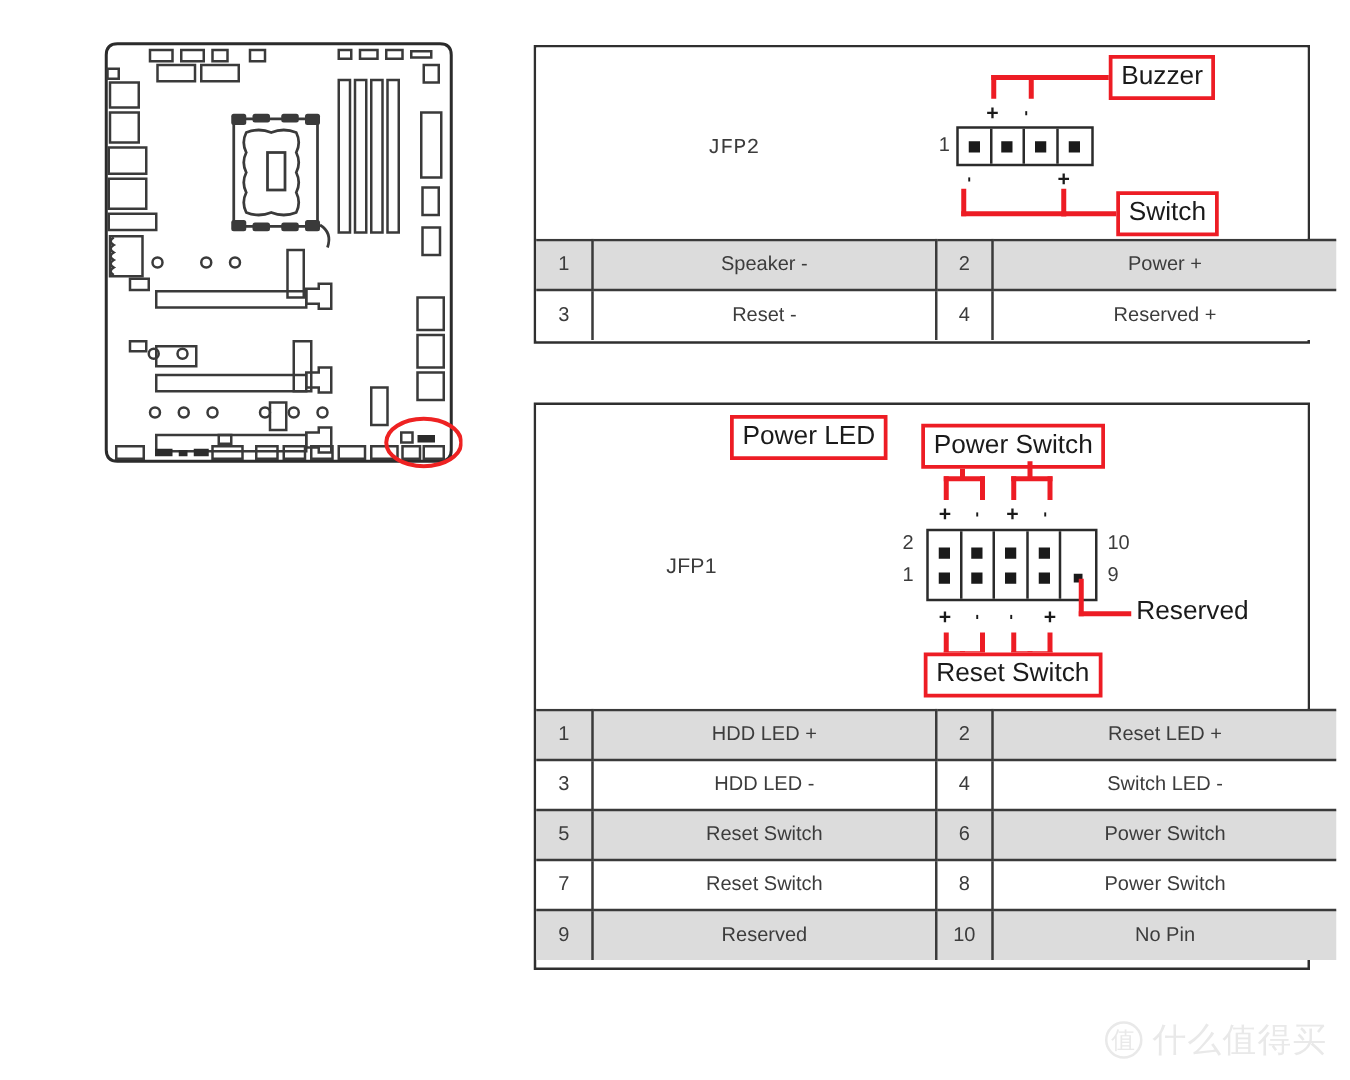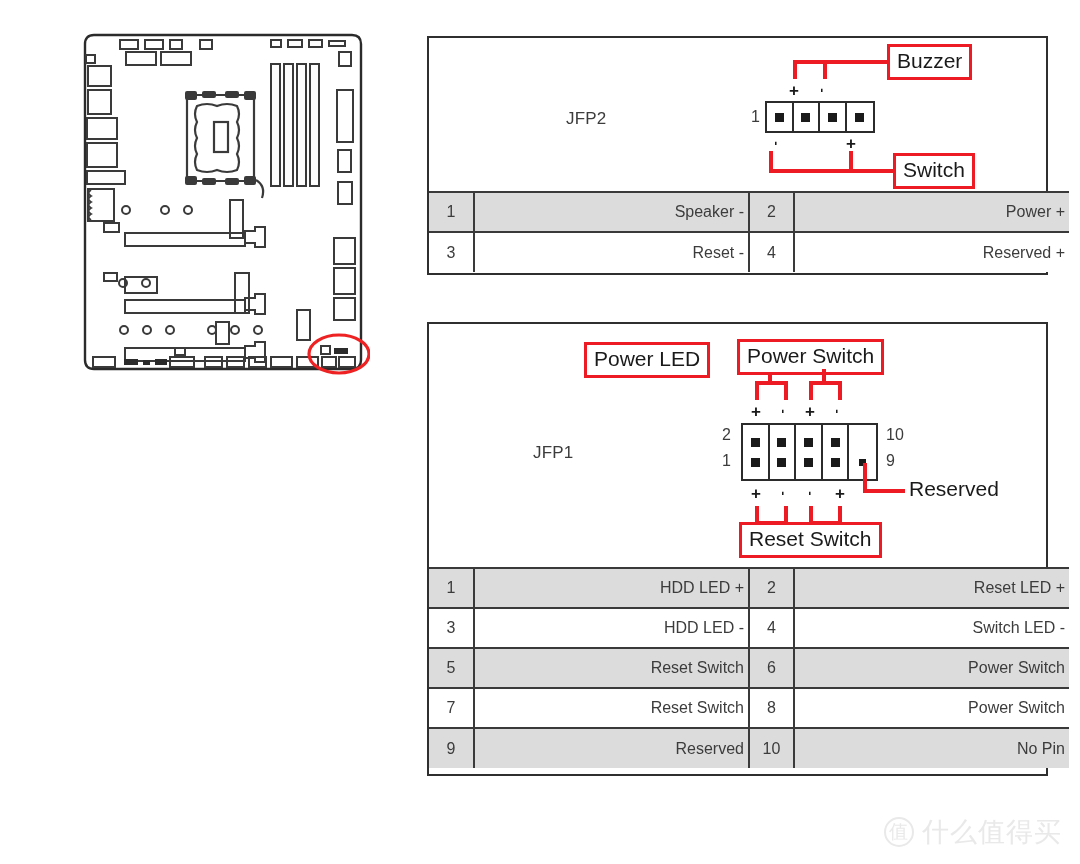--- a/index.html
+++ b/index.html
@@ -144,21 +144,21 @@
     border: 2px solid #3a3a3a;
     height: 40px;
     text-align: center;
     color: #3c3c3c;
     font-size: 16px;
     padding: 0 4px;
   }
   table.pin-table tr:nth-child(odd) td { background: #dcdcdc; }
   table.pin-table tr:nth-child(even) td { background: #ffffff; }
   table.pin-table td.num { width: 45px; }
-  table.pin-table td.desc { width: 275px; text-align: right; }
+  table.pin-table td.desc { width: 275px; }
   table.pin-table tr td:first-child { border-left: none; }
   table.pin-table tr td:last-child  { border-right: none; }
   table.pin-table tr:last-child td  { border-bottom: none; }
 
   
   #watermark {
     position: absolute;
     right: 18px; bottom: 14px;
     display: flex;
     align-items: center;
@@ -312,21 +312,21 @@
       <g>
         <ellipse cx="264" cy="324" rx="30" ry="19" fill="none" stroke="#ee2222" stroke-width="3.2"></ellipse>
       </g>
     </svg>
   </div>
 
   <div class="panel" id="panel-jfp2">
 
     <div class="diagram" id="diagram-jfp2">
 
-      <div class="conn-name" style="left:137px; top:71px;">JFP2</div>
+      <div class="conn-name" style="left:137px; top:71px;font-family:Liberation Mono, monospace;">JFP2</div>
 
       <div class="pin-num" style="left:322px; top:70px;">1</div>
 
       <div class="header-block" id="jfp2-header">
         <div class="pin-col">
             <div class="pin"></div>
           </div>
         <div class="pin-col">
             <div class="pin"></div>
           </div>
@@ -412,21 +412,21 @@
       <div class="polarity" style="left:322px; top:79px;">+</div>
       <div class="polarity minus" style="left:352px; top:81px;">-</div>
       <div class="polarity" style="left:376px; top:79px;">+</div>
       <div class="polarity minus" style="left:406px; top:81px;">-</div>
 
       <div class="polarity" style="left:322px; top:161px;">+</div>
       <div class="polarity minus" style="left:352px; top:163px;">-</div>
       <div class="polarity minus" style="left:379px; top:163px;">-</div>
       <div class="polarity" style="left:406px; top:161px;">+</div>
 
-      <div class="callout" style="left:155px; top:18px;">Power LED</div>
+      <div class="callout" style="left:155px; top:8px;">Power LED</div>
       <div class="rline v" style="left:326px; top:57px; height:19px;"></div>
       <div class="rline h" style="left:326px; top:57px; width:33px;"></div>
       <div class="rline v" style="left:355px; top:57px; height:19px;"></div>
       <div class="rline v" style="left:339px; top:45px; height:14px;"></div>
 
       <div class="callout" style="left:308px; top:15px;">Power Switch</div>
       <div class="rline v" style="left:380px; top:57px; height:19px;"></div>
       <div class="rline h" style="left:380px; top:57px; width:33px;"></div>
       <div class="rline v" style="left:409px; top:57px; height:19px;"></div>
       <div class="rline v" style="left:393px; top:45px; height:14px;"></div>

